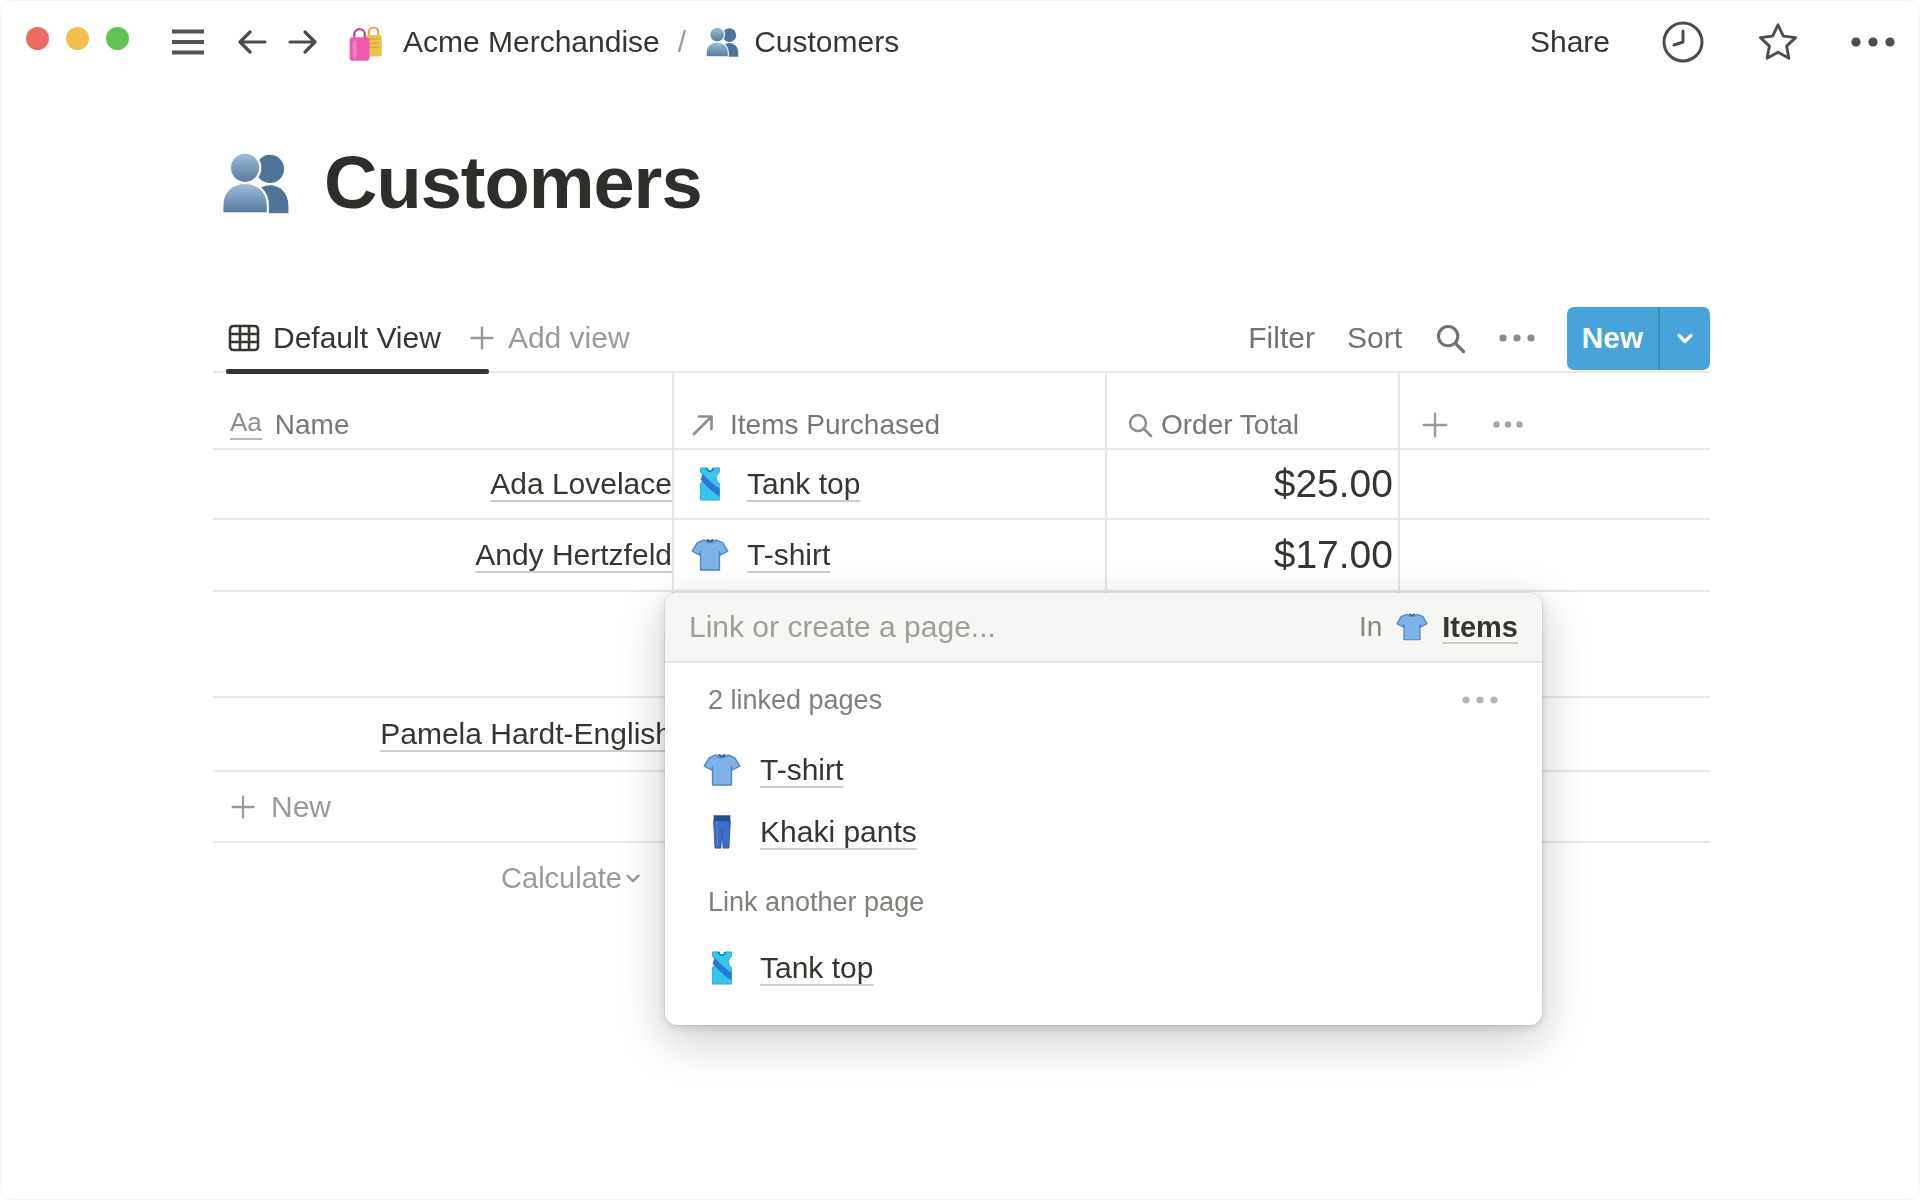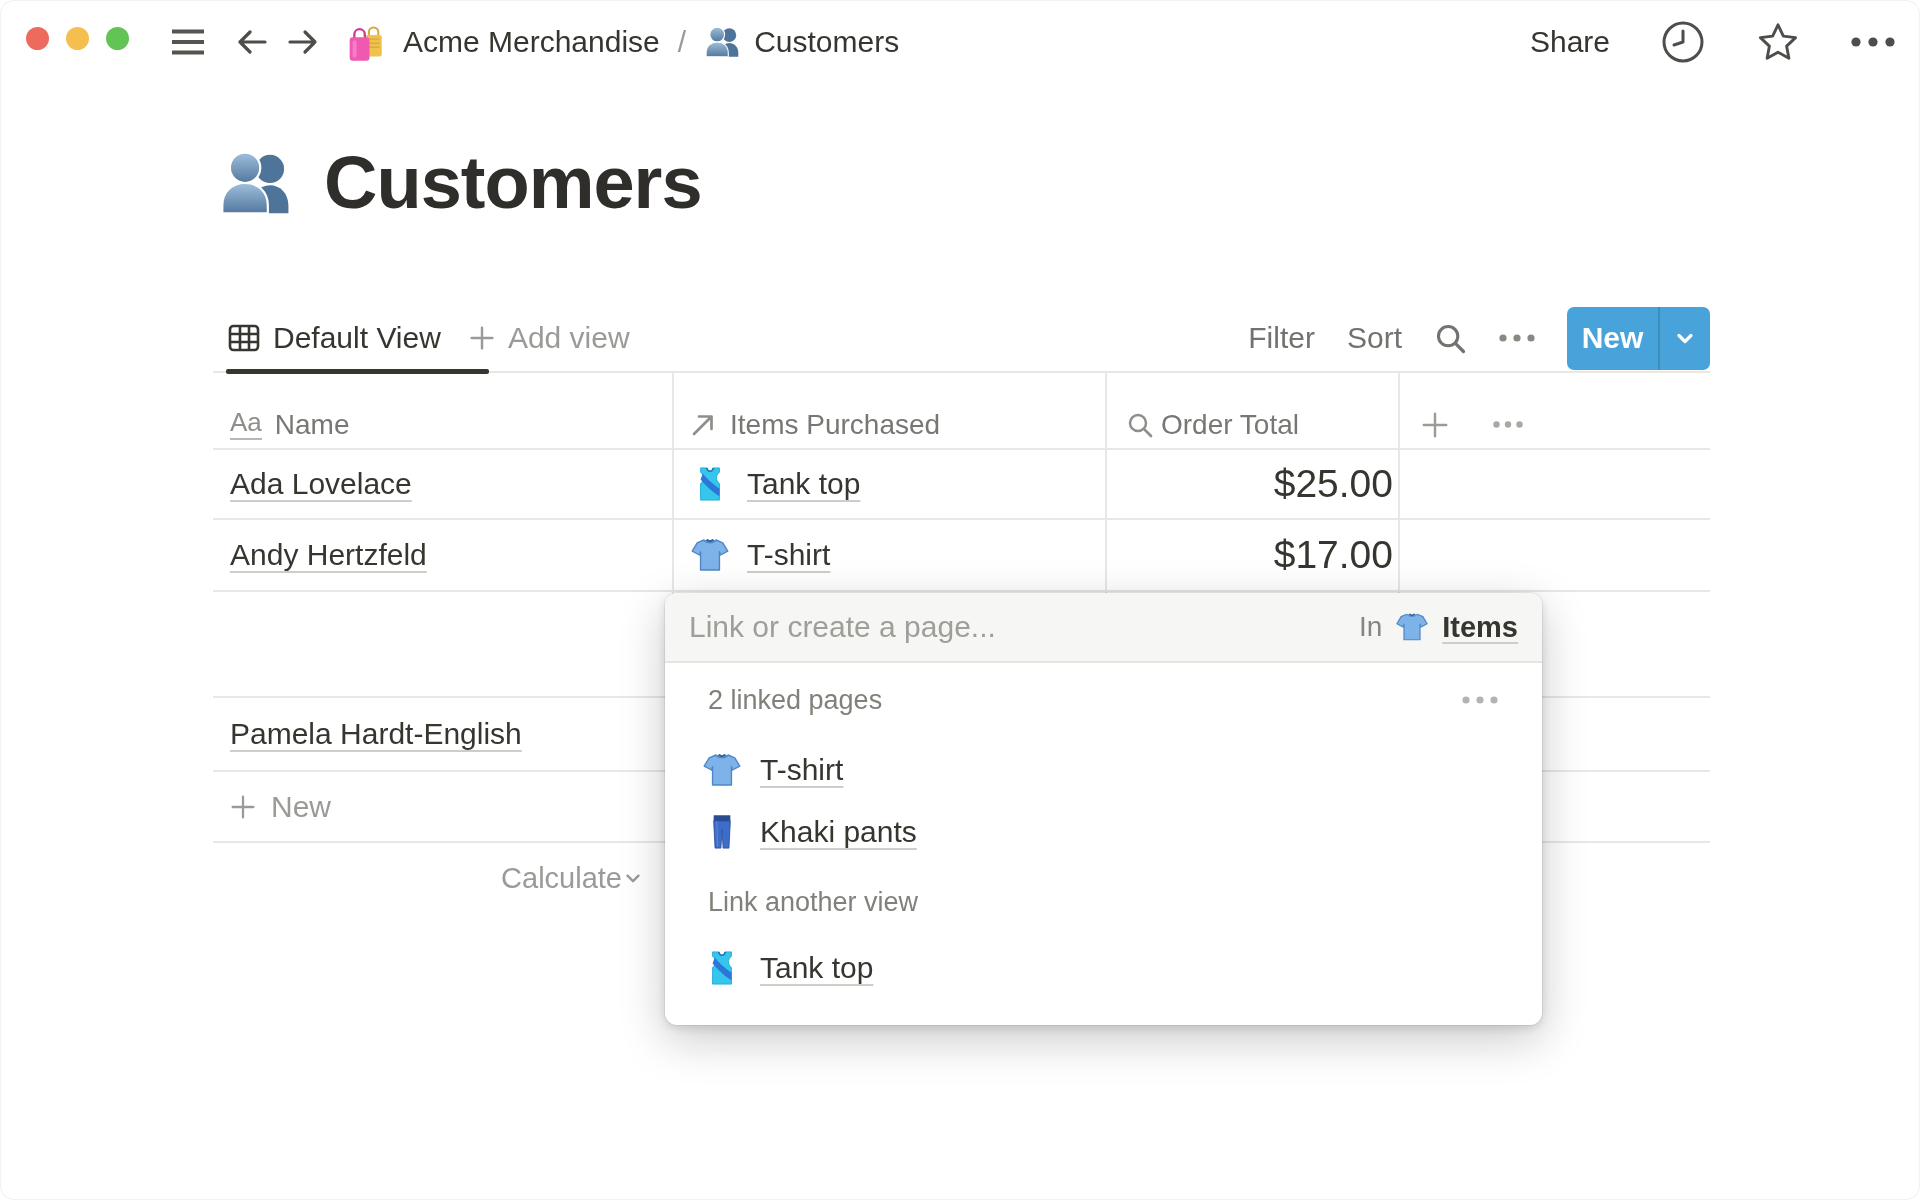--- a/index.html
+++ b/index.html
@@ -54,21 +54,21 @@
   .vline{position:absolute; top:0; width:2px; height:470px; background:var(--line);}
   .thead{height:77px; display:grid; grid-template-columns:459px 433px 293px auto;
          border-bottom:2px solid var(--line); color:var(--muted); font-size:28px; align-items:center;}
   .hcell{display:flex; align-items:center; gap:13px; padding-left:17px;margin-top:28px;}
   .hcell.c3{padding-left:21px;gap:7px;}
   .hcell.c4{padding-left:23px; gap:44px;}
   .aa{font-size:26px; color:#8f8e8a; border-bottom:2px solid #b9b7b2; line-height:1.05; padding-bottom:1px;}
   .trow{display:grid; grid-template-columns:459px 433px 293px auto; border-bottom:2px solid var(--line);}
   .r1{height:70px;} .r2{height:72px;} .r3{height:106px;} .r4{height:74px;}
   .cell{display:flex; align-items:center;}
-  .c-name{padding-left:17px;}
+  .c-name{padding-left:17px;justify-content:flex-end;}
   .c-item{padding-left:18px; gap:17px;}
   .c-total{justify-content:flex-end; padding-right:5px; font-size:39px;margin-left:32px;}
   .plink{font-size:30px; font-weight:500; color:var(--text); text-decoration:underline;
          text-decoration-thickness:2px; text-decoration-color:#cfcdc8; text-underline-offset:6px;}
   .c-name.top{align-items:flex-start; padding-top:24px;}
   .newrow{height:71px; border-bottom:2px solid var(--line); display:flex; align-items:center;
           padding-left:17px; gap:15px; color:var(--faint); font-size:30px;}
   .calcrow{width:459px; height:70px; display:flex; align-items:center; justify-content:flex-end;
            padding-right:28px; color:var(--faint); font-size:29px;}
 
@@ -383,21 +383,21 @@
         <span>
           <svg width="40" height="40" viewBox="0 0 72 72">
               <path d="M21 6 h30 v10 h-30 z" fill="#2a4d92"></path>
               <path d="M21 16 h30 l-2.5 49 h-10.5 l-2-33 -2 33 h-10.5 z" fill="#3e6ccb" stroke="#2a4d92" stroke-width="1.5"></path>
               <path d="M26.5 16 l1.5 46" stroke="#5d86d8" stroke-width="2" fill="none"></path>
             </svg>
         </span>
         <span class="plink">Khaki pants</span>
       </div>
       <div class="p-sec mt22">
-        <span>Link another view</span>
+        <span>Link another page</span>
       </div>
       <div class="p-item mt18">
         <span>
           <svg width="40" height="40" viewBox="0 0 72 72">
               <path d="M19 7 L30 7 C32 15 40 15 42 7 L53 7 L53 15 C46 20 46 30 53 35 L53 65 L19 65 L19 35 C26 30 26 20 19 15 Z" fill="#36c6ec" stroke="#17a8d6" stroke-width="1.5"></path>
               <path d="M19 28 C31 42 44 53 53 58 L53 44 C42 37 30 26 23 17 Z" fill="#2b76d9"></path>
               <path d="M30 7 C32 15 40 15 42 7" fill="none" stroke="#1a78b8" stroke-width="3"></path>
             </svg>
         </span>
         <span class="plink">Tank top</span>

